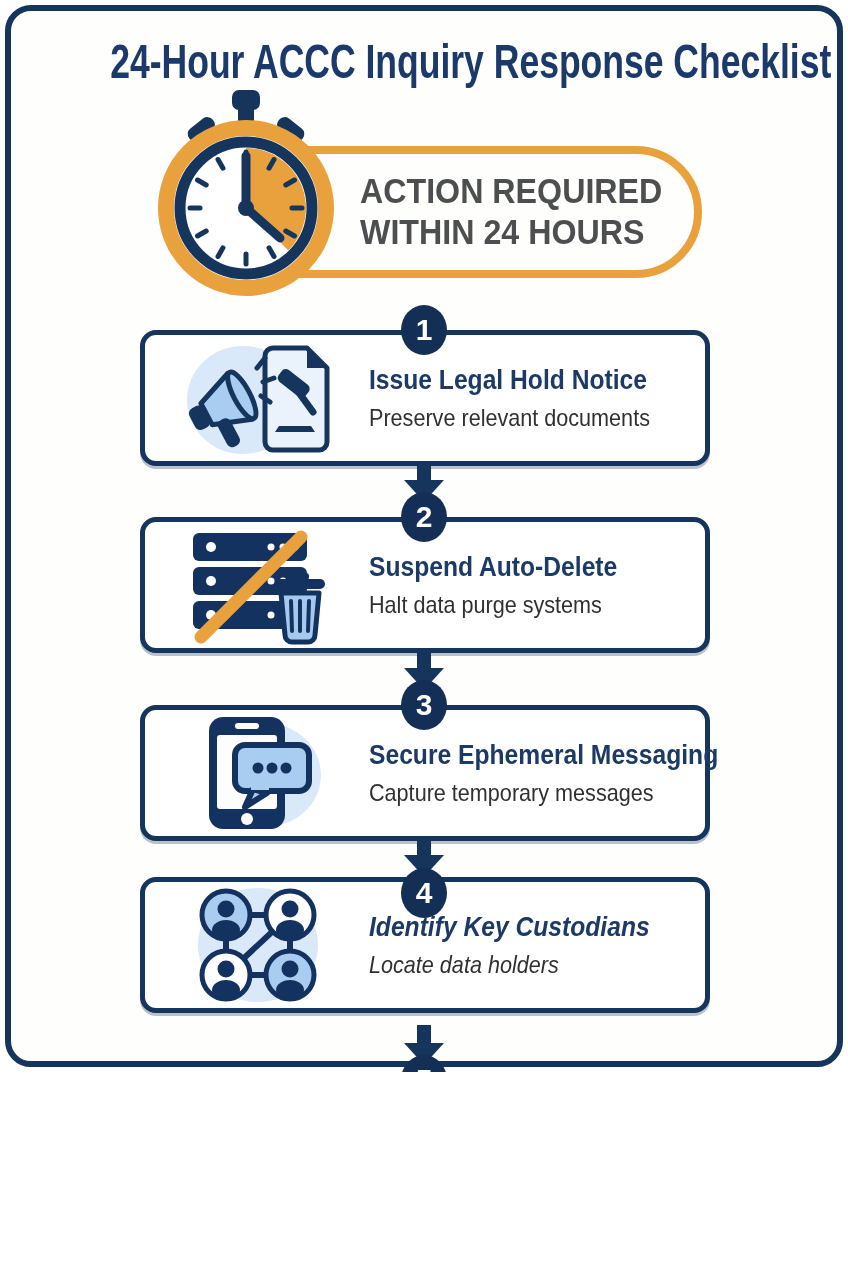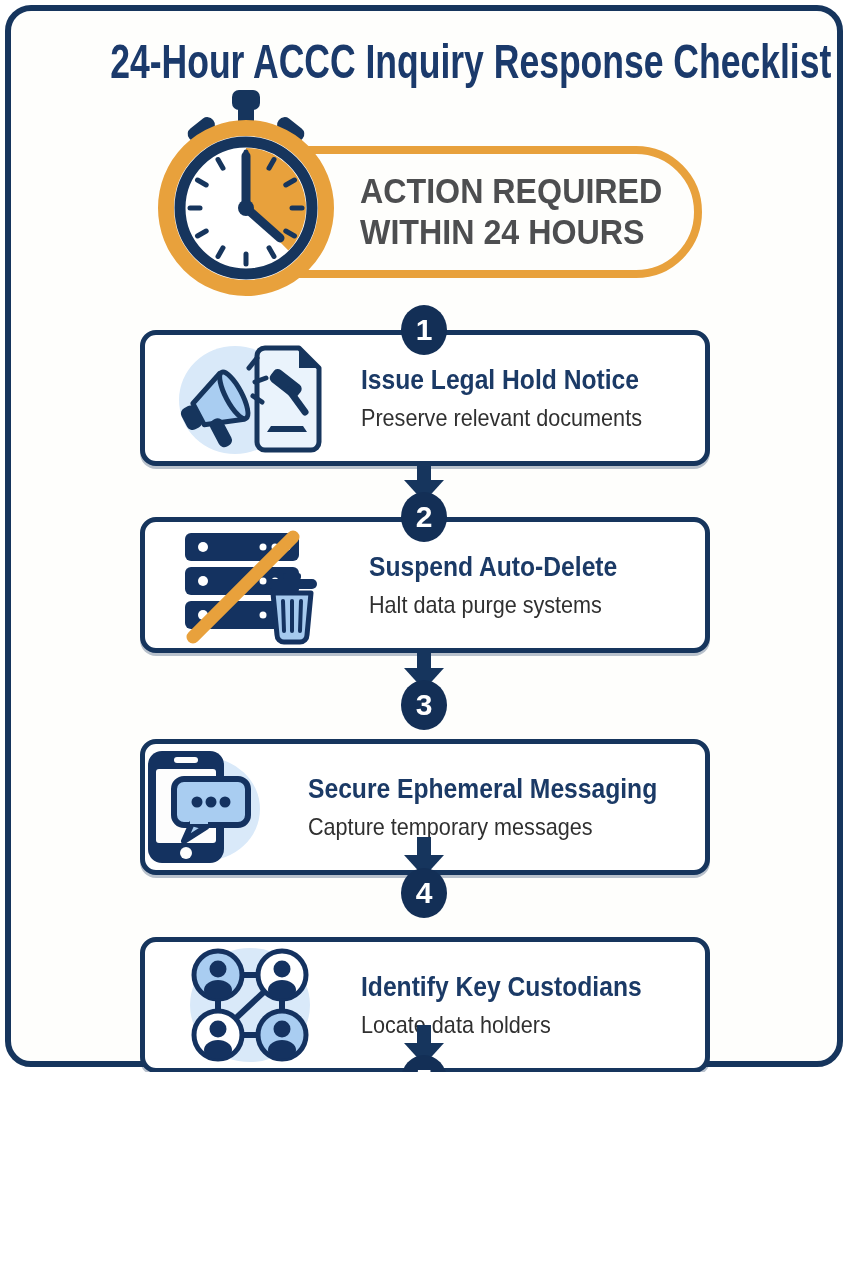--- a/index.html
+++ b/index.html
@@ -29,21 +29,21 @@
   .banner-line{
     font-size:35px;font-weight:bold;color:#4D4E50;line-height:1.17;
     transform:scaleX(0.92);transform-origin:left center;white-space:nowrap;
   }
   .stopwatch{position:absolute;left:156px;top:88px;z-index:2;}
   
   .step-card{
     position:absolute;left:140px;width:570px;height:136px;box-sizing:border-box;
     border:5px solid #16355D;border-radius:16px;background:#FFFFFF;
     box-shadow:0 3px 0 rgba(22,53,93,0.30);
-    display:flex;align-items:center;padding-left:20px;
+    display:flex;align-items:center;padding-left:28px;
   }
   .step-icon{flex:0 0 auto;}
   .step-text{margin-left:26px;}
   .step-title{
     margin:0 0 8px 0;font-size:28px;font-weight:bold;color:#1B3A66;
     transform:scaleX(0.88);transform-origin:left center;white-space:nowrap;
   }
   .step-subtitle{
     margin:0;font-size:24px;color:#303030;
     transform:scaleX(0.90);transform-origin:left center;white-space:nowrap;
@@ -118,21 +118,21 @@
         <line x1="90" y1="44" x2="101" y2="40"></line>
         <line x1="88" y1="58" x2="97" y2="64"></line>
       </g>
     </svg>
     <div class="step-text">
       <p class="step-title">Issue Legal Hold Notice</p>
       <p class="step-subtitle">Preserve relevant documents</p>
     </div>
   </div>
 
-  <div class="step-card" style="top:517px;gap:8px;">
+  <div class="step-card" style="top:517px;">
     <svg class="step-icon" width="170" height="120" viewBox="0 0 170 120">
       <g fill="#143260">
         <rect x="20" y="8" width="114" height="28" rx="6"></rect>
         <rect x="20" y="42" width="114" height="28" rx="6"></rect>
         <rect x="20" y="76" width="114" height="28" rx="6"></rect>
       </g>
       <g fill="#FFFFFF">
         <circle cx="38" cy="22" r="5"></circle>
           <circle cx="98" cy="22" r="3.5"></circle>
           <circle cx="110" cy="22" r="3.5"></circle>
@@ -152,41 +152,41 @@
         <line x1="127" y1="76" x2="127" y2="106"></line>
         <line x1="136" y1="76" x2="135" y2="106"></line>
       </g>
     </svg>
     <div class="step-text">
       <p class="step-title">Suspend Auto-Delete</p>
       <p class="step-subtitle">Halt data purge systems</p>
     </div>
   </div>
 
-  <div class="step-card" style="top:739px;justify-content:flex-end;">
+  <div class="step-card" style="top:705px;">
     <svg class="step-icon" width="170" height="120" viewBox="0 0 170 120">
       <ellipse cx="92" cy="62" rx="56" ry="52" fill="#D9E9F9"></ellipse>
       <rect x="36" y="4" width="76" height="112" rx="14" fill="#143260"></rect>
       <rect x="44" y="22" width="60" height="74" rx="3" fill="#FDFDFD"></rect>
       <rect x="62" y="10" width="24" height="6" rx="3" fill="#FDFDFD"></rect>
       <circle cx="74" cy="106" r="6" fill="#FDFDFD"></circle>
       <rect x="62" y="32" width="74" height="46" rx="10" fill="#A9CDF1" stroke="#143260" stroke-width="6"></rect>
       <path d="M80 76 L72 94 L94 80 Z" fill="#A9CDF1" stroke="#143260" stroke-width="6" stroke-linejoin="round"></path>
       <rect x="78" y="70" width="18" height="7" fill="#A9CDF1"></rect>
       <circle cx="85" cy="55" r="5.5" fill="#143260"></circle>
       <circle cx="99" cy="55" r="5.5" fill="#143260"></circle>
       <circle cx="113" cy="55" r="5.5" fill="#143260"></circle>
     </svg>
     <div class="step-text">
       <p class="step-title">Secure Ephemeral Messaging</p>
       <p class="step-subtitle">Capture temporary messages</p>
     </div>
   </div>
 
-  <div class="step-card" style="top:937px;">
+  <div class="step-card" style="top:877px;font-style:italic;">
     <svg class="step-icon" width="170" height="120" viewBox="0 0 170 120">
       <defs>
         <clipPath id="c41">
             <circle cx="53" cy="30" r="24"></circle>
           </clipPath>
         <clipPath id="c42">
             <circle cx="117" cy="30" r="24"></circle>
           </clipPath>
         <clipPath id="c43">
             <circle cx="53" cy="90" r="24"></circle>

